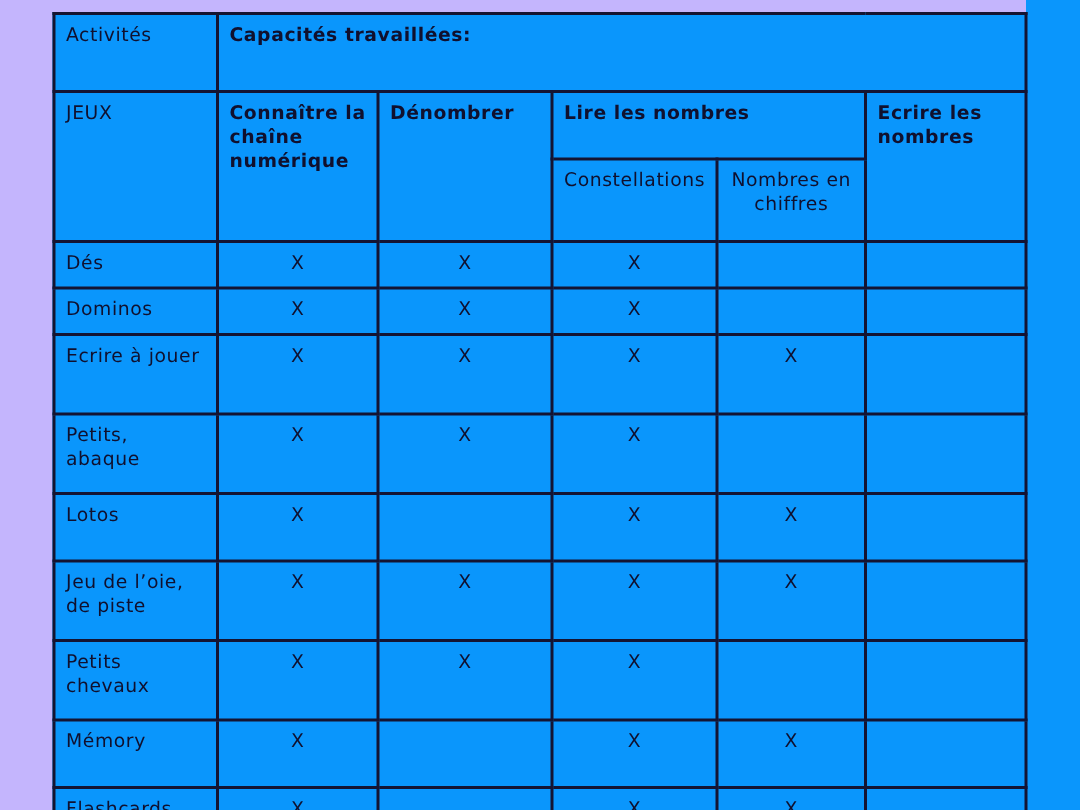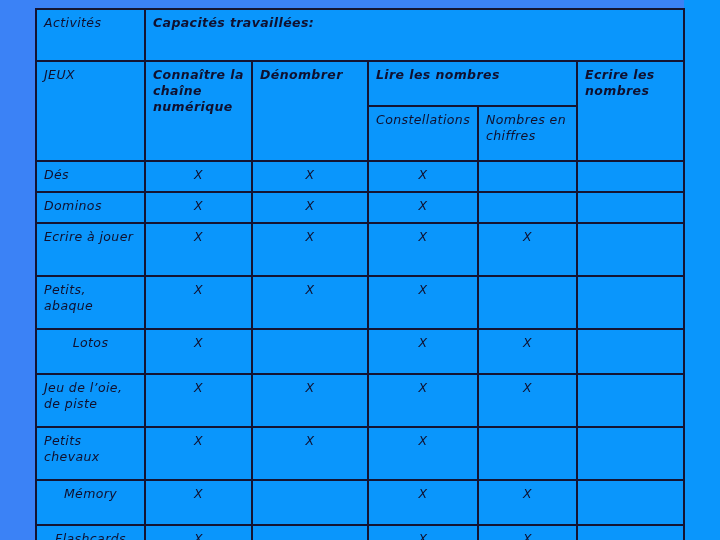--- a/index.html
+++ b/index.html
@@ -10,22 +10,21 @@
     width: 720px;
     height: 540px;
     background: #0a96fc;
     font-family: "DejaVu Sans", sans-serif;
     overflow: hidden;
   }
   #slide {
     position: relative;
     width: 684px;
     height: 540px;
-    background: #3b82f6;
-    font-style: italic;
+    background: #c4b5fd;
   }
   table.capacites {
     position: absolute;
     left: 35px;
     top: 8px;
     width: 648px;
     border-collapse: collapse;
     table-layout: fixed;
     background: #0a96fc;
   }
@@ -80,36 +79,37 @@
     letter-spacing: 0.3px;
     height: 34px;
     padding-top: 5px;
   }
   .sub-head {
     font-size: 10.5px;
     font-weight: normal;
     letter-spacing: 0.2px;
     height: 44px;
     padding-top: 5px;
+    text-align: center;
   }
 
   
   .actlabel {
     font-size: 12.5px;
     letter-spacing: 0.35px;
   }
   .mark {
     text-align: center;
     font-size: 14px;
     padding-top: 5px;
     letter-spacing: 0;
   }
   tr.r-short td { height: 20px; margin-left: 39px; }
   tr.r-tall  td { height: 42px; }
-  tr.r-med   td { height: 34px; text-align: center; }
+  tr.r-med   td { height: 34px; }
 </style>
 </head>
 <body>
 
 <div id="slide">
 
   <table class="capacites">
     <colgroup>
       <col class="c1">
         <col class="c2">

